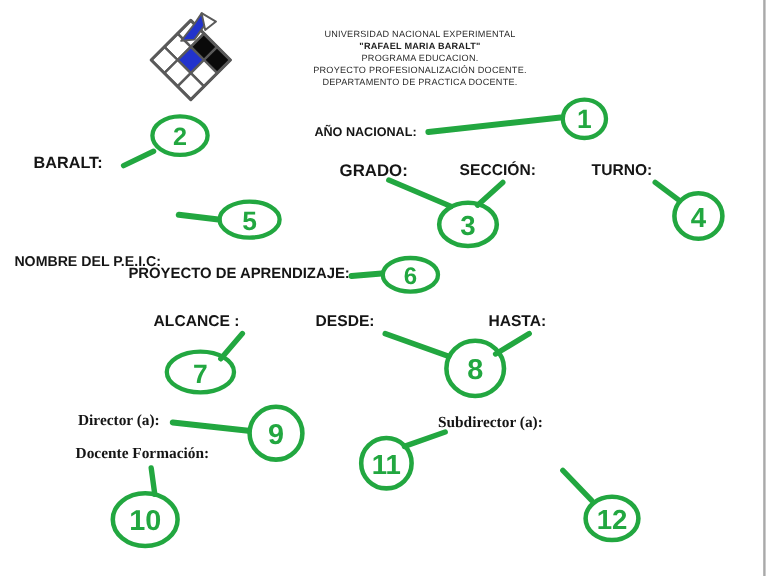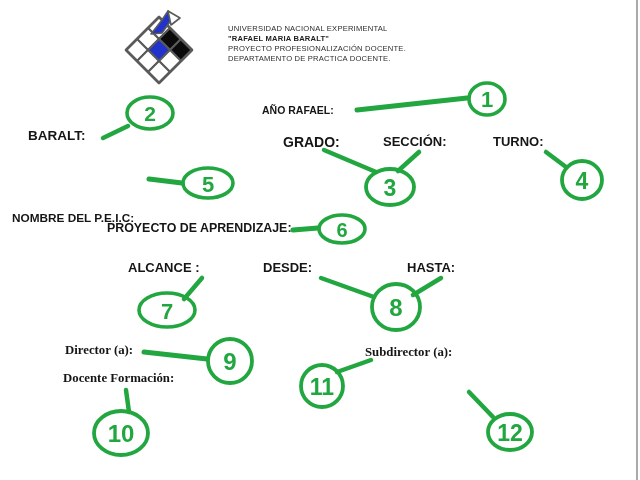--- a/index.html
+++ b/index.html
@@ -3,21 +3,21 @@
 <meta charset="utf-8">
 <style>
   html,body{margin:0;padding:0;}
   body{
     width:640px;height:480px;background:#ffffff;position:relative;overflow:hidden;
     font-family:"Liberation Sans",sans-serif;color:#111;
   }
   .abs{position:absolute;white-space:nowrap;}
   
   .header-block{
-    left:228px;top:24px;width:244px;text-align:left;
+    left:228px;top:24px;width:244px;text-align:center;
     font-size:7.6px;line-height:10px;color:#2b2b2b;letter-spacing:.2px;
   }
   .header-block .bold{font-weight:bold;color:#1d1d1d;}
   
   .lbl{font-weight:bold;color:#151515;}
   .lbl-anio   {left:262px;top:104px;font-size:10.5px;}
   .lbl-docente{left:28px; top:128px;font-size:13.5px;}
   .lbl-grado  {left:283px;top:134px;font-size:14px;}
   .lbl-seccion{left:383px;top:134px;font-size:13px;}
   .lbl-turno  {left:493px;top:134px;font-size:13px;}
@@ -65,25 +65,26 @@
       <g stroke="#5a5a5a" stroke-width="1.6" stroke-linejoin="round">
         <polygon points="31,25 42,11 48,2 54,7 42,24" fill="#2233cc"></polygon>
         <polygon points="48,2 60,9 51,16" fill="#ffffff"></polygon>
       </g>
     </svg>
   </div>
 
   <div class="abs header-block">
     <div>UNIVERSIDAD NACIONAL EXPERIMENTAL</div>
     <div class="bold">"RAFAEL MARIA BARALT"</div>
+    <div>PROGRAMA EDUCACION.</div>
     <div>PROYECTO PROFESIONALIZACIÓN DOCENTE.</div>
     <div>DEPARTAMENTO DE PRACTICA DOCENTE.</div>
   </div>
 
-  <div class="abs lbl lbl-anio">AÑO RAFAEL:</div>
+  <div class="abs lbl lbl-anio">AÑO NACIONAL:</div>
   <div class="abs lbl lbl-docente">BARALT:</div>
   <div class="abs lbl lbl-grado">GRADO:</div>
   <div class="abs lbl lbl-seccion">SECCIÓN:</div>
   <div class="abs lbl lbl-turno">TURNO:</div>
   <div class="abs lbl lbl-peic">NOMBRE DEL P.E.I.C:</div>
   <div class="abs lbl lbl-proyecto">PROYECTO DE APRENDIZAJE:</div>
   <div class="abs lbl lbl-alcance">ALCANCE :</div>
   <div class="abs lbl lbl-desde">DESDE:</div>
   <div class="abs lbl lbl-hasta">HASTA:</div>
 

